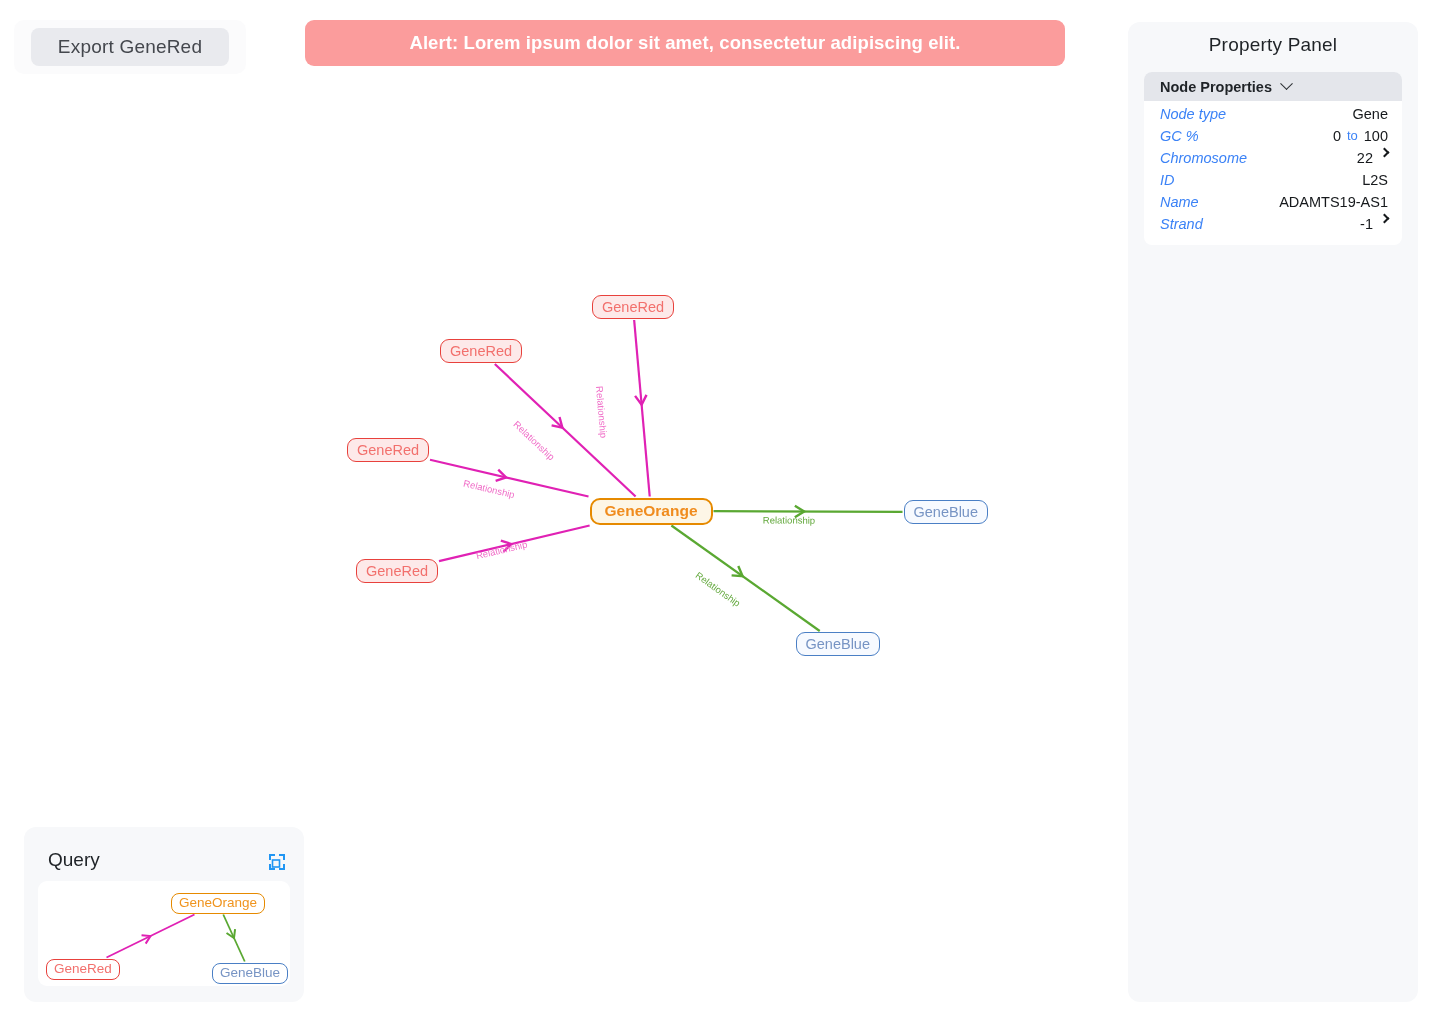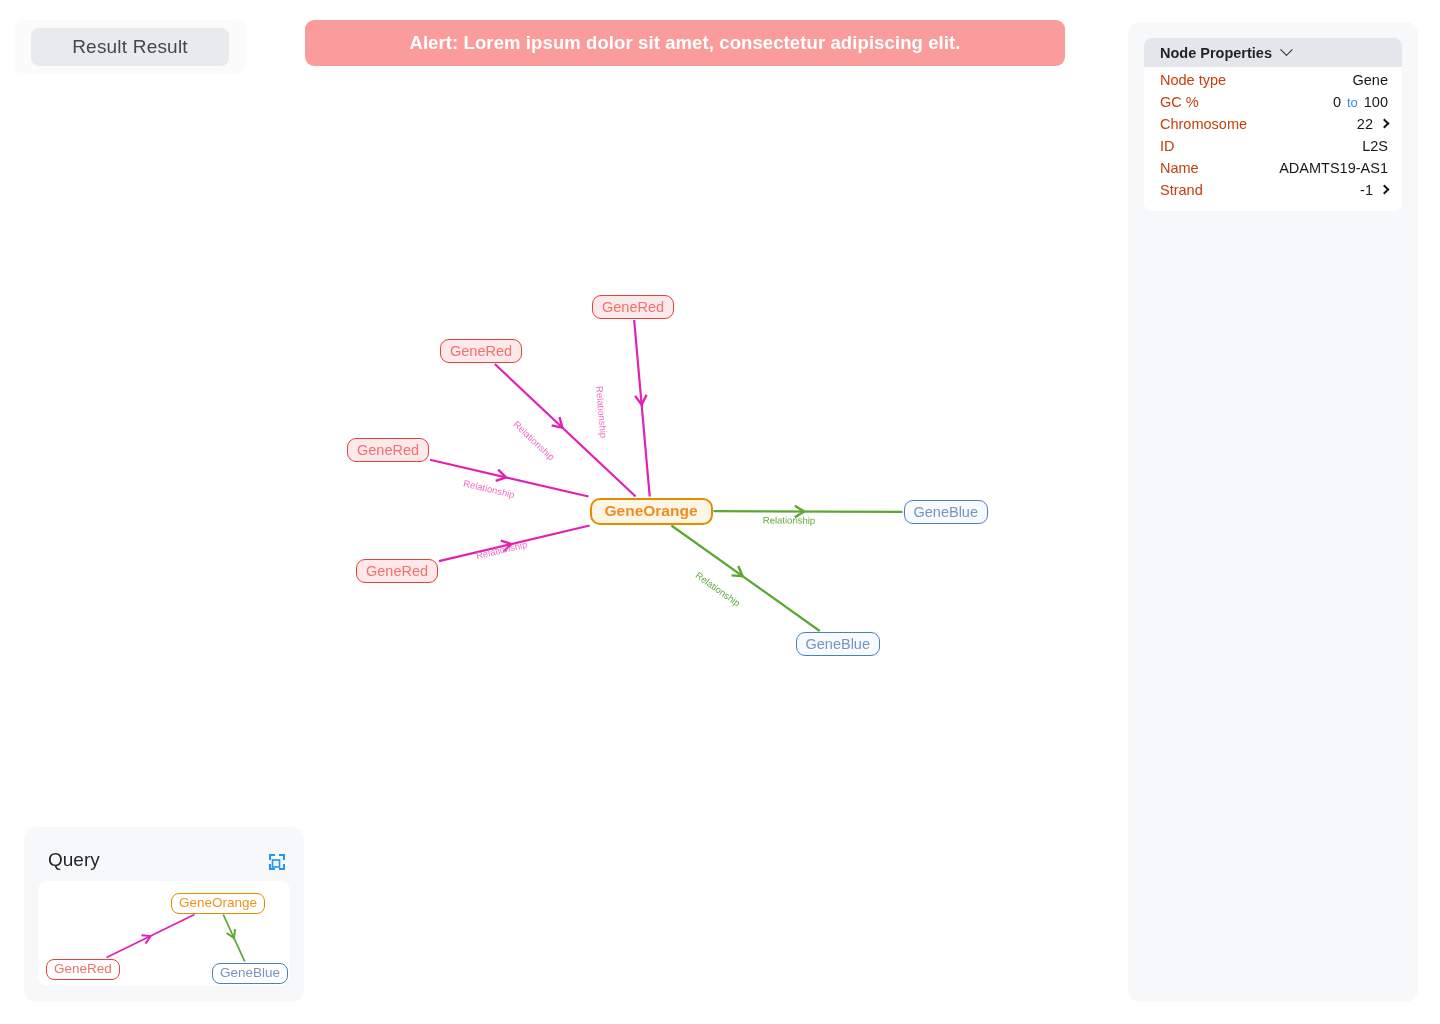--- a/index.html
+++ b/index.html
@@ -61,23 +61,23 @@
     width: 9px; height: 9px;
     border-right: 1.8px solid #2c3034;
     border-bottom: 1.8px solid #2c3034;
     transform: rotate(45deg) translate(-2px,-2px);
   }
   .prop-body { padding: 5px 14px 7px 16px; }
   .prop-row {
     display: flex; align-items: baseline;
     height: 22px; font-size: 14.5px;
   }
-  .prop-key { color: #c2410c; flex: 0 0 auto; }
+  .prop-key { color: #3b82f6; flex: 0 0 auto; font-style: italic; }
   .prop-val-wrap {
-    margin-left: auto; display: flex; align-items: center; gap: 6px;
+    margin-left: auto; display: flex; align-items: flex-start; gap: 6px;
   }
   .prop-val { color: #16191c; }
   .prop-sep { color: #3b82f6; font-size: 13px; }
   .chev-right {
     display: inline-block; width: 7px; height: 7px;
     border-right: 2px solid #16191c;
     border-top: 2px solid #16191c;
     transform: rotate(45deg); margin-left: 2px;
     position: relative; top: -1px;
   }
@@ -131,26 +131,27 @@
   .qnode.blue   { border: 1.5px solid #4a7fc5; color: #7794c4; }
   .qnode.orange { border: 1.5px solid #e68a00; color: #f0941e; }
   svg { position: absolute; left: 0; top: 0; overflow: visible; }
 </style>
 </head>
 <body>
 
 <div id="root">
 
   <div class="export-wrap">
-    <button class="export-btn">Result Result</button>
+    <button class="export-btn">Export GeneRed</button>
   </div>
 
   <div class="alert-banner">Alert: Lorem ipsum dolor sit amet, consectetur adipiscing elit.</div>
 
   <div class="prop-panel">
+    <div class="prop-title">Property Panel</div>
     <div class="prop-card">
       <div class="prop-card-head">
         <span>Node Properties</span>
         <span class="chev-down"></span>
       </div>
       <div class="prop-body" id="prop-body">
           <div class="prop-row">
             <span class="prop-key">Node type</span>
             <span class="prop-val-wrap">
               <span class="prop-val">Gene</span>

